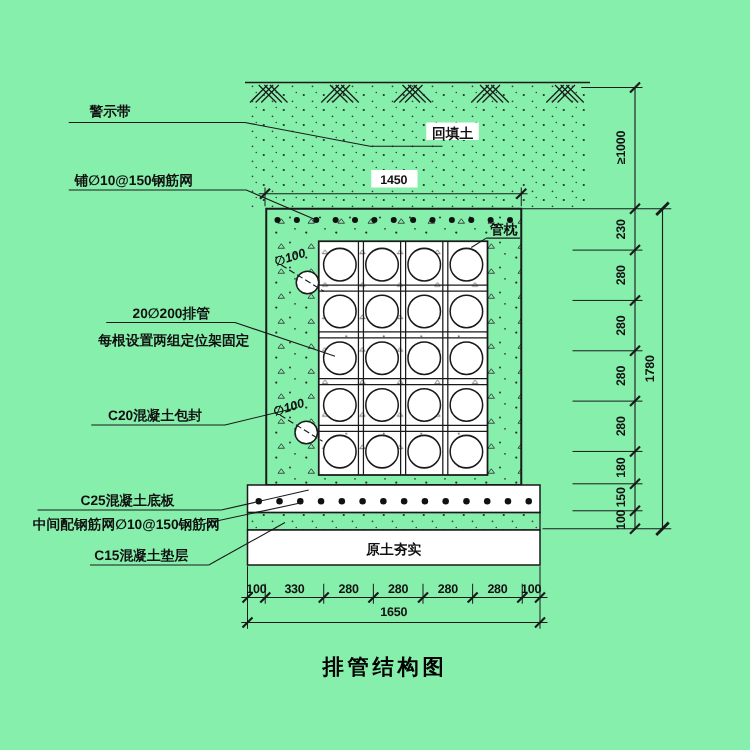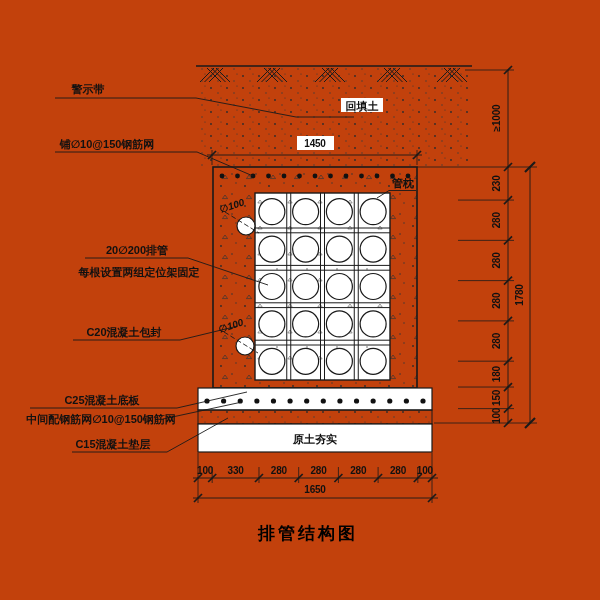--- a/index.html
+++ b/index.html
@@ -1,16 +1,16 @@
 <!DOCTYPE html>
 <html><head>
 <meta charset="utf-8">
 <style>
   html,body{margin:0;padding:0;background:#fff;}
-  .canvas{position:relative;width:600px;height:600px;background:#c2410c;overflow:hidden;
+  .canvas{position:relative;width:600px;height:600px;background:#86efac;overflow:hidden;
           font-family:"Liberation Sans","DejaVu Sans",sans-serif;}
   svg{position:absolute;left:0;top:0;}
   .ln{stroke:#1a1a1a;fill:none;}
   .lbl{font:600 11px "Liberation Sans","DejaVu Sans",sans-serif;fill:#111;}
   .lbl-i{font:italic 600 10px "Liberation Sans","DejaVu Sans",sans-serif;fill:#111;}
   .dim{font:bold 10px "Liberation Sans","DejaVu Sans",sans-serif;fill:#111;letter-spacing:-0.2px;}
   .title-txt{font:bold 17px "Liberation Sans","DejaVu Sans",sans-serif;fill:#000;letter-spacing:3px;}
 </style>
 </head>
 <body>

